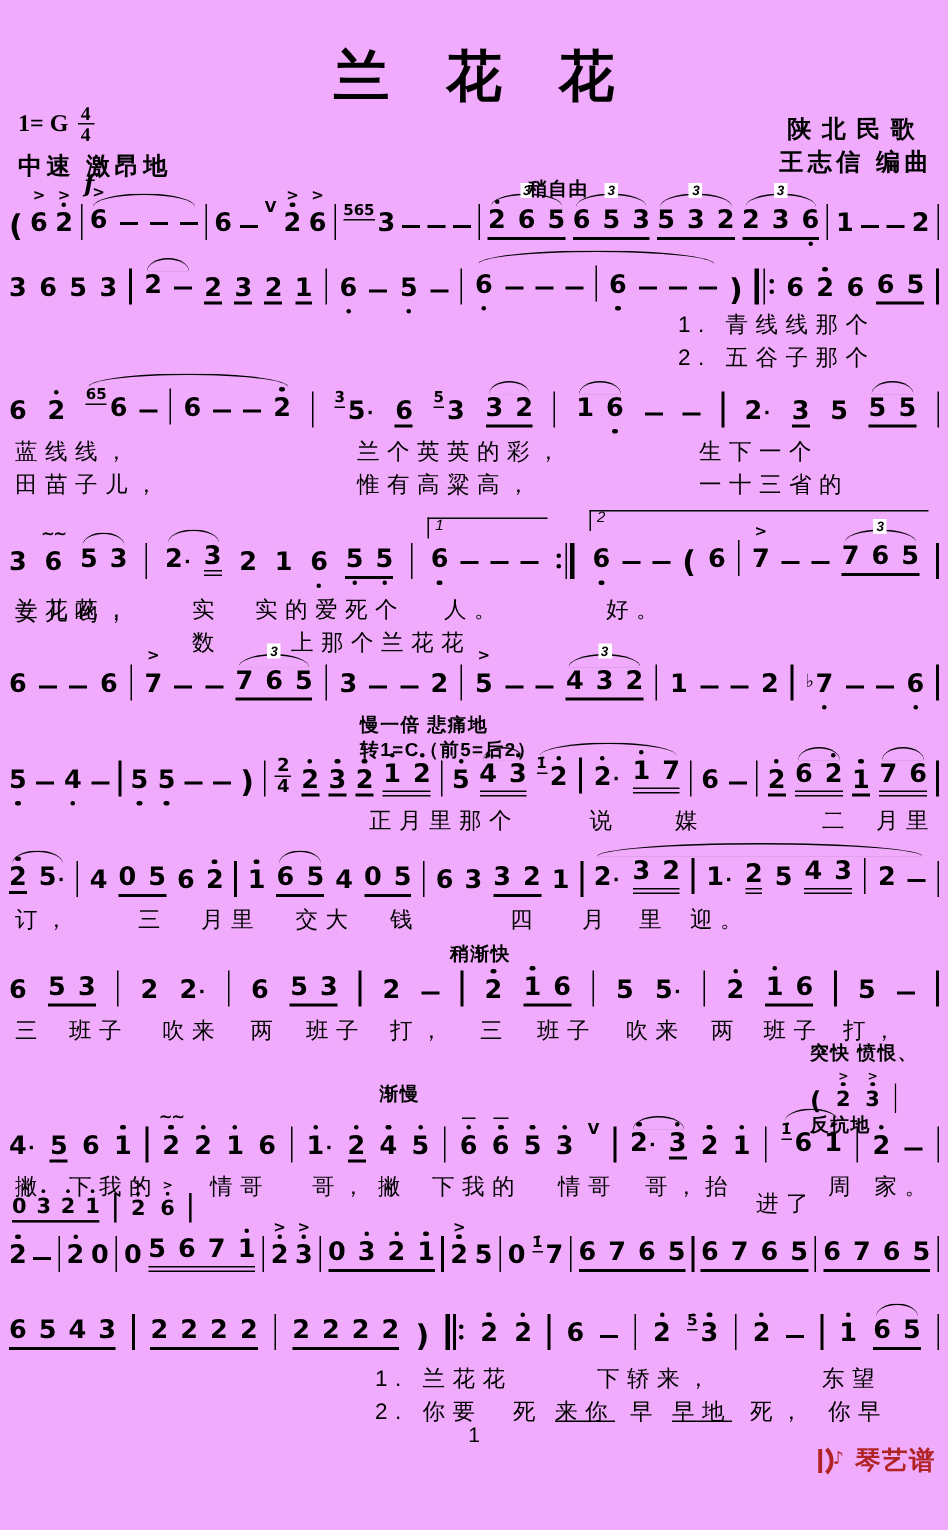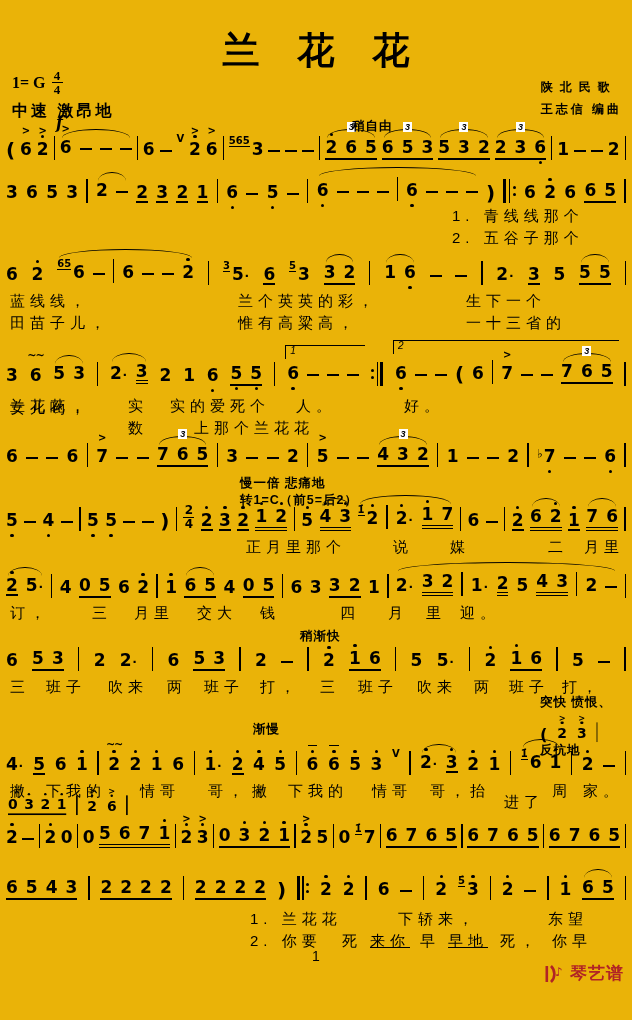--- a/index.html
+++ b/index.html
@@ -1,26 +1,26 @@
 <!DOCTYPE html>
 <html><head>
 <meta charset="utf-8">
 <style>
   html,body{margin:0;padding:0;background:#fff;}
-  #page{position:relative;width:632px;height:1020px;background:#eab308;color:#000;overflow:hidden;
+  #page{position:relative;width:632px;height:1020px;background:#f0abfc;color:#000;overflow:hidden;
         font-family:"Liberation Sans",sans-serif;}
   
   .title{position:absolute;top:26px;left:0;right:0;text-align:center;font-size:37px;font-weight:700;
          letter-spacing:38px;text-indent:38px;white-space:nowrap;}
   .keyrow{position:absolute;left:12px;top:70px;font-size:16px;font-weight:700;display:flex;align-items:center;gap:6px;font-family:Liberation Serif, serif;}
   .frac{display:inline-flex;flex-direction:column;align-items:center;font-size:13px;line-height:11px;font-weight:700;}
   .frac .fl{width:11px;height:1px;background:#000;margin:1px 0;}
   .temporow{position:absolute;left:12px;top:101px;font-size:16px;font-weight:700;letter-spacing:3px;}
   .dyn{position:absolute;left:56px;top:113px;font-family:"DejaVu Serif",serif;font-style:italic;font-weight:700;font-size:16px;}
-  .credits{position:absolute;right:10px;top:76px;text-align:left;font-size:12px;font-weight:700;line-height:22px;}
+  .credits{position:absolute;right:10px;top:76px;text-align:center;font-size:16px;font-weight:700;line-height:22px;}
   .credits .c1{letter-spacing:7px;}
   .credits .c2{letter-spacing:3px;}
   
   .sys{position:absolute;left:6px;width:620px;height:22px;display:flex;justify-content:space-between;
        align-items:flex-end;}
   .sys.free{width:auto;justify-content:flex-start;gap:12px;transform:scale(0.82);transform-origin:left top;}
   .note{position:relative;display:inline-flex;align-items:flex-end;border-bottom:2px solid transparent;}
   .note.u1{border-bottom:2px solid #000;}
   .note.u2{border-bottom:4px double #000;}
   .dg{position:relative;display:inline-block;font-family:"DejaVu Sans",sans-serif;

